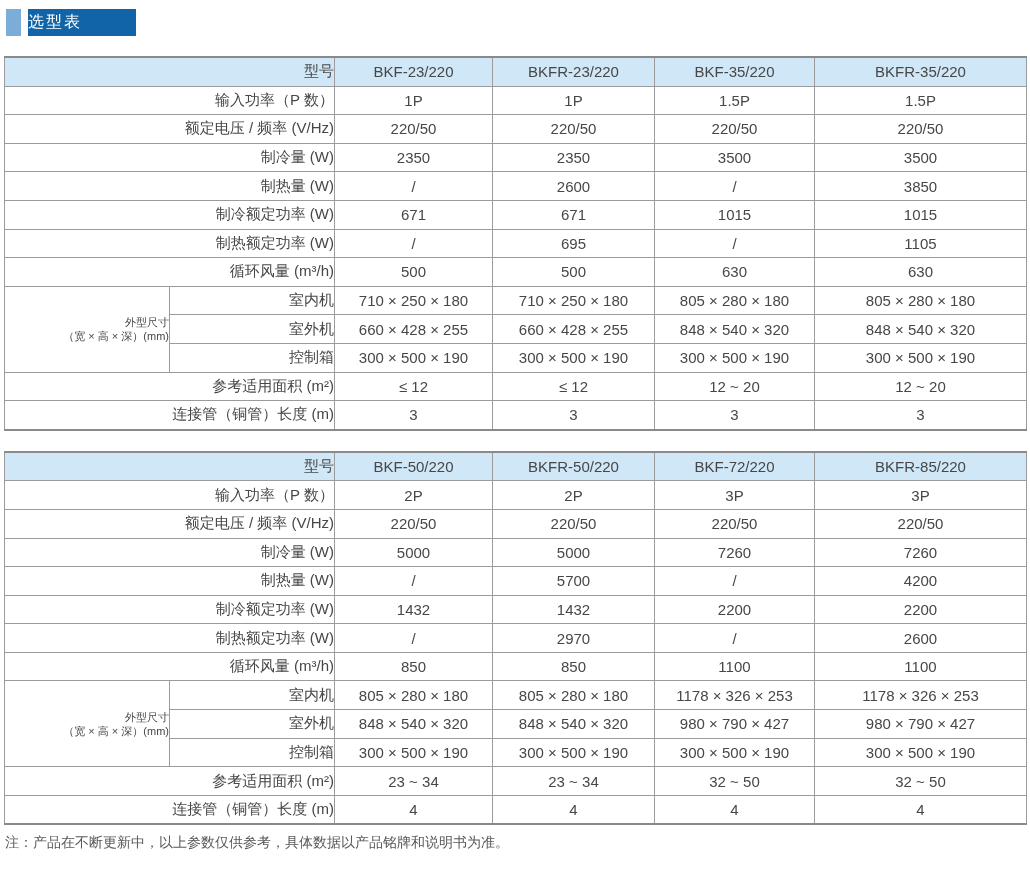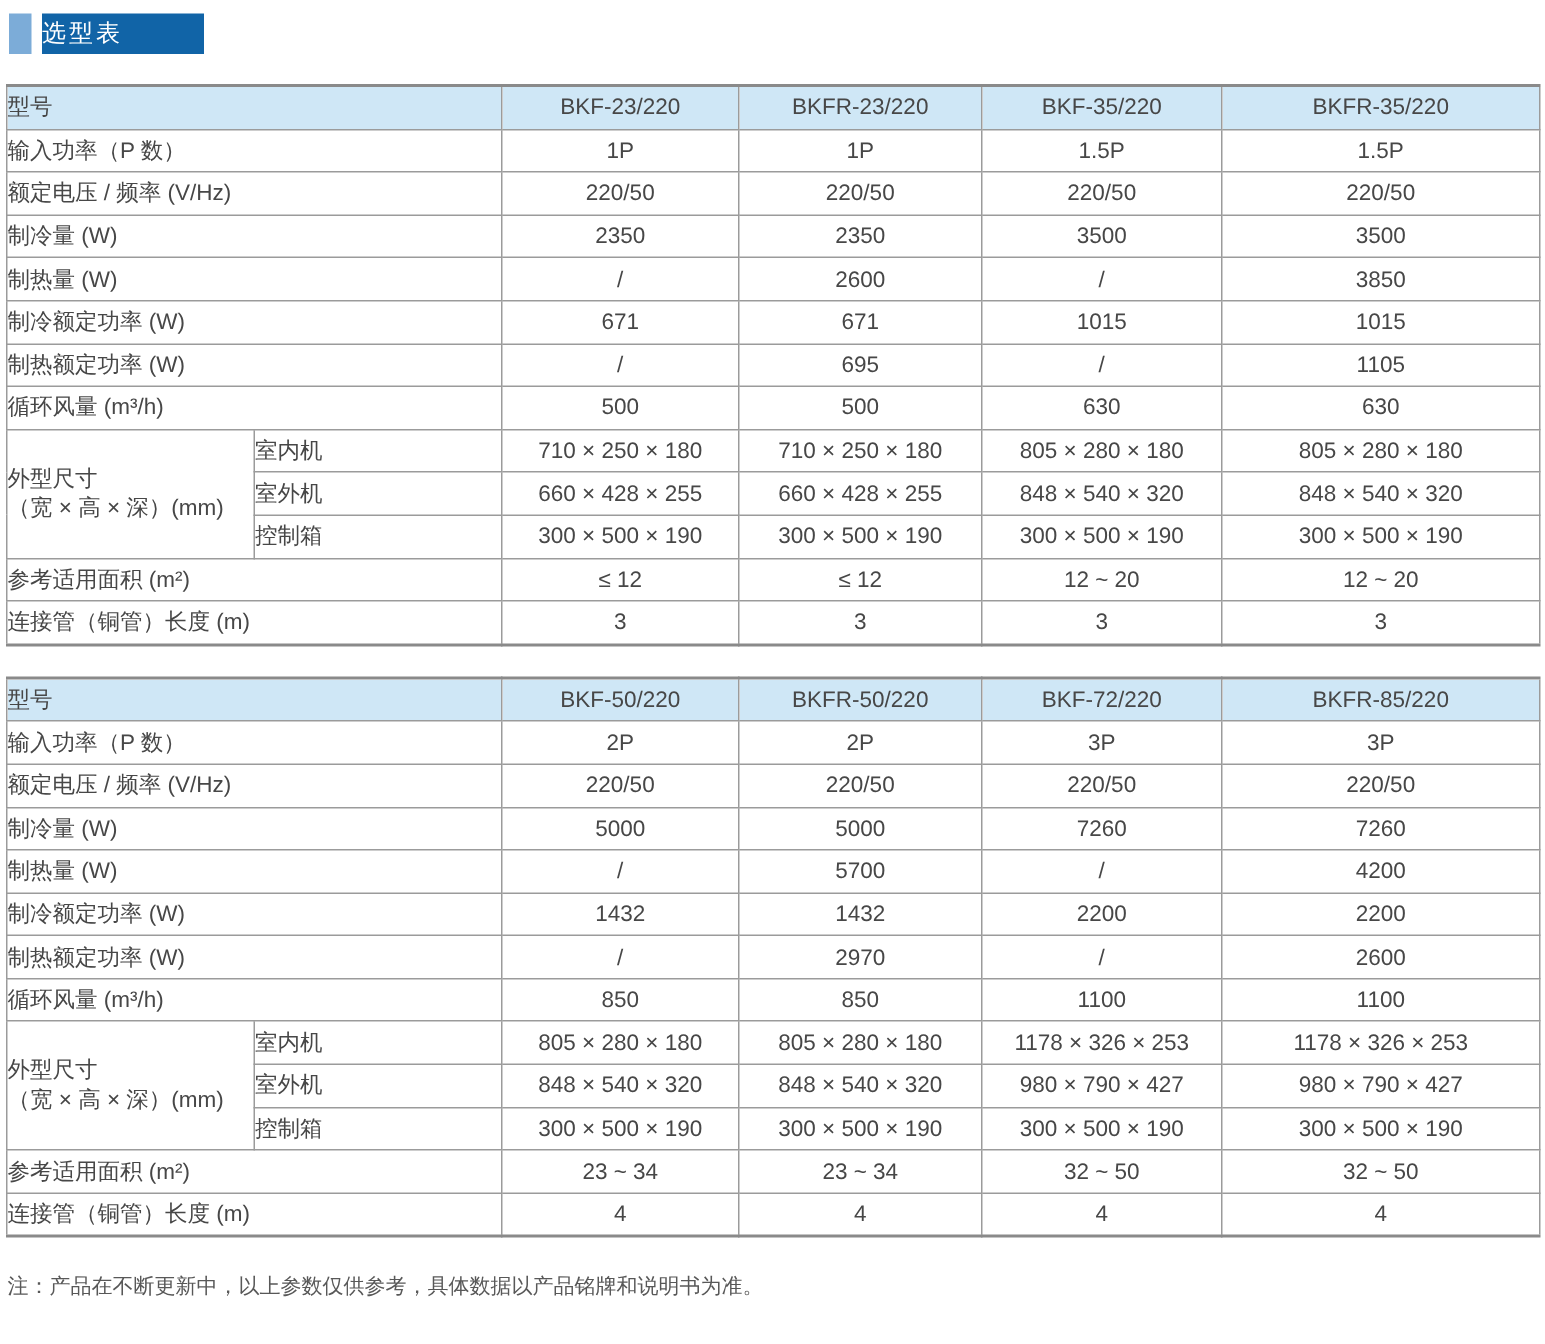--- a/index.html
+++ b/index.html
@@ -20,24 +20,24 @@
     border-collapse:collapse;table-layout:fixed;
     width:1022px;margin:20px 0 0 4px;
     font-size:15px;color:#474747;
   }
   table.spec-table td{
     border:1px solid #9b9b9b;
     height:27.6px;padding:0;overflow:hidden;
   }
   table.spec-table{border-top:2px solid #8a8a8a;border-bottom:2px solid #8a8a8a;}
   tr.head-row td{background:#cfe7f6;}
-  td.lbl{text-align:left;padding-left:11px;}
+  td.lbl{text-align:right;padding-left:11px;}
   td.val{text-align:center;}
-  td.dim{white-space:pre-line;line-height:1.3;font-size:15px;margin-left:26px;}
-  .note{margin:24px 0 0 5px;font-size:14px;color:#585858;}
+  td.dim{white-space:pre-line;line-height:1.3;font-size:11px;margin-left:26px;}
+  .note{margin:9px 0 0 5px;font-size:14px;color:#585858;}
 </style>
 </head>
 <body>
 
 <div class="title-wrap">
   <div class="title-square"></div>
   <div class="title-bar">选型表</div>
 </div>
 
 <table class="spec-table">

